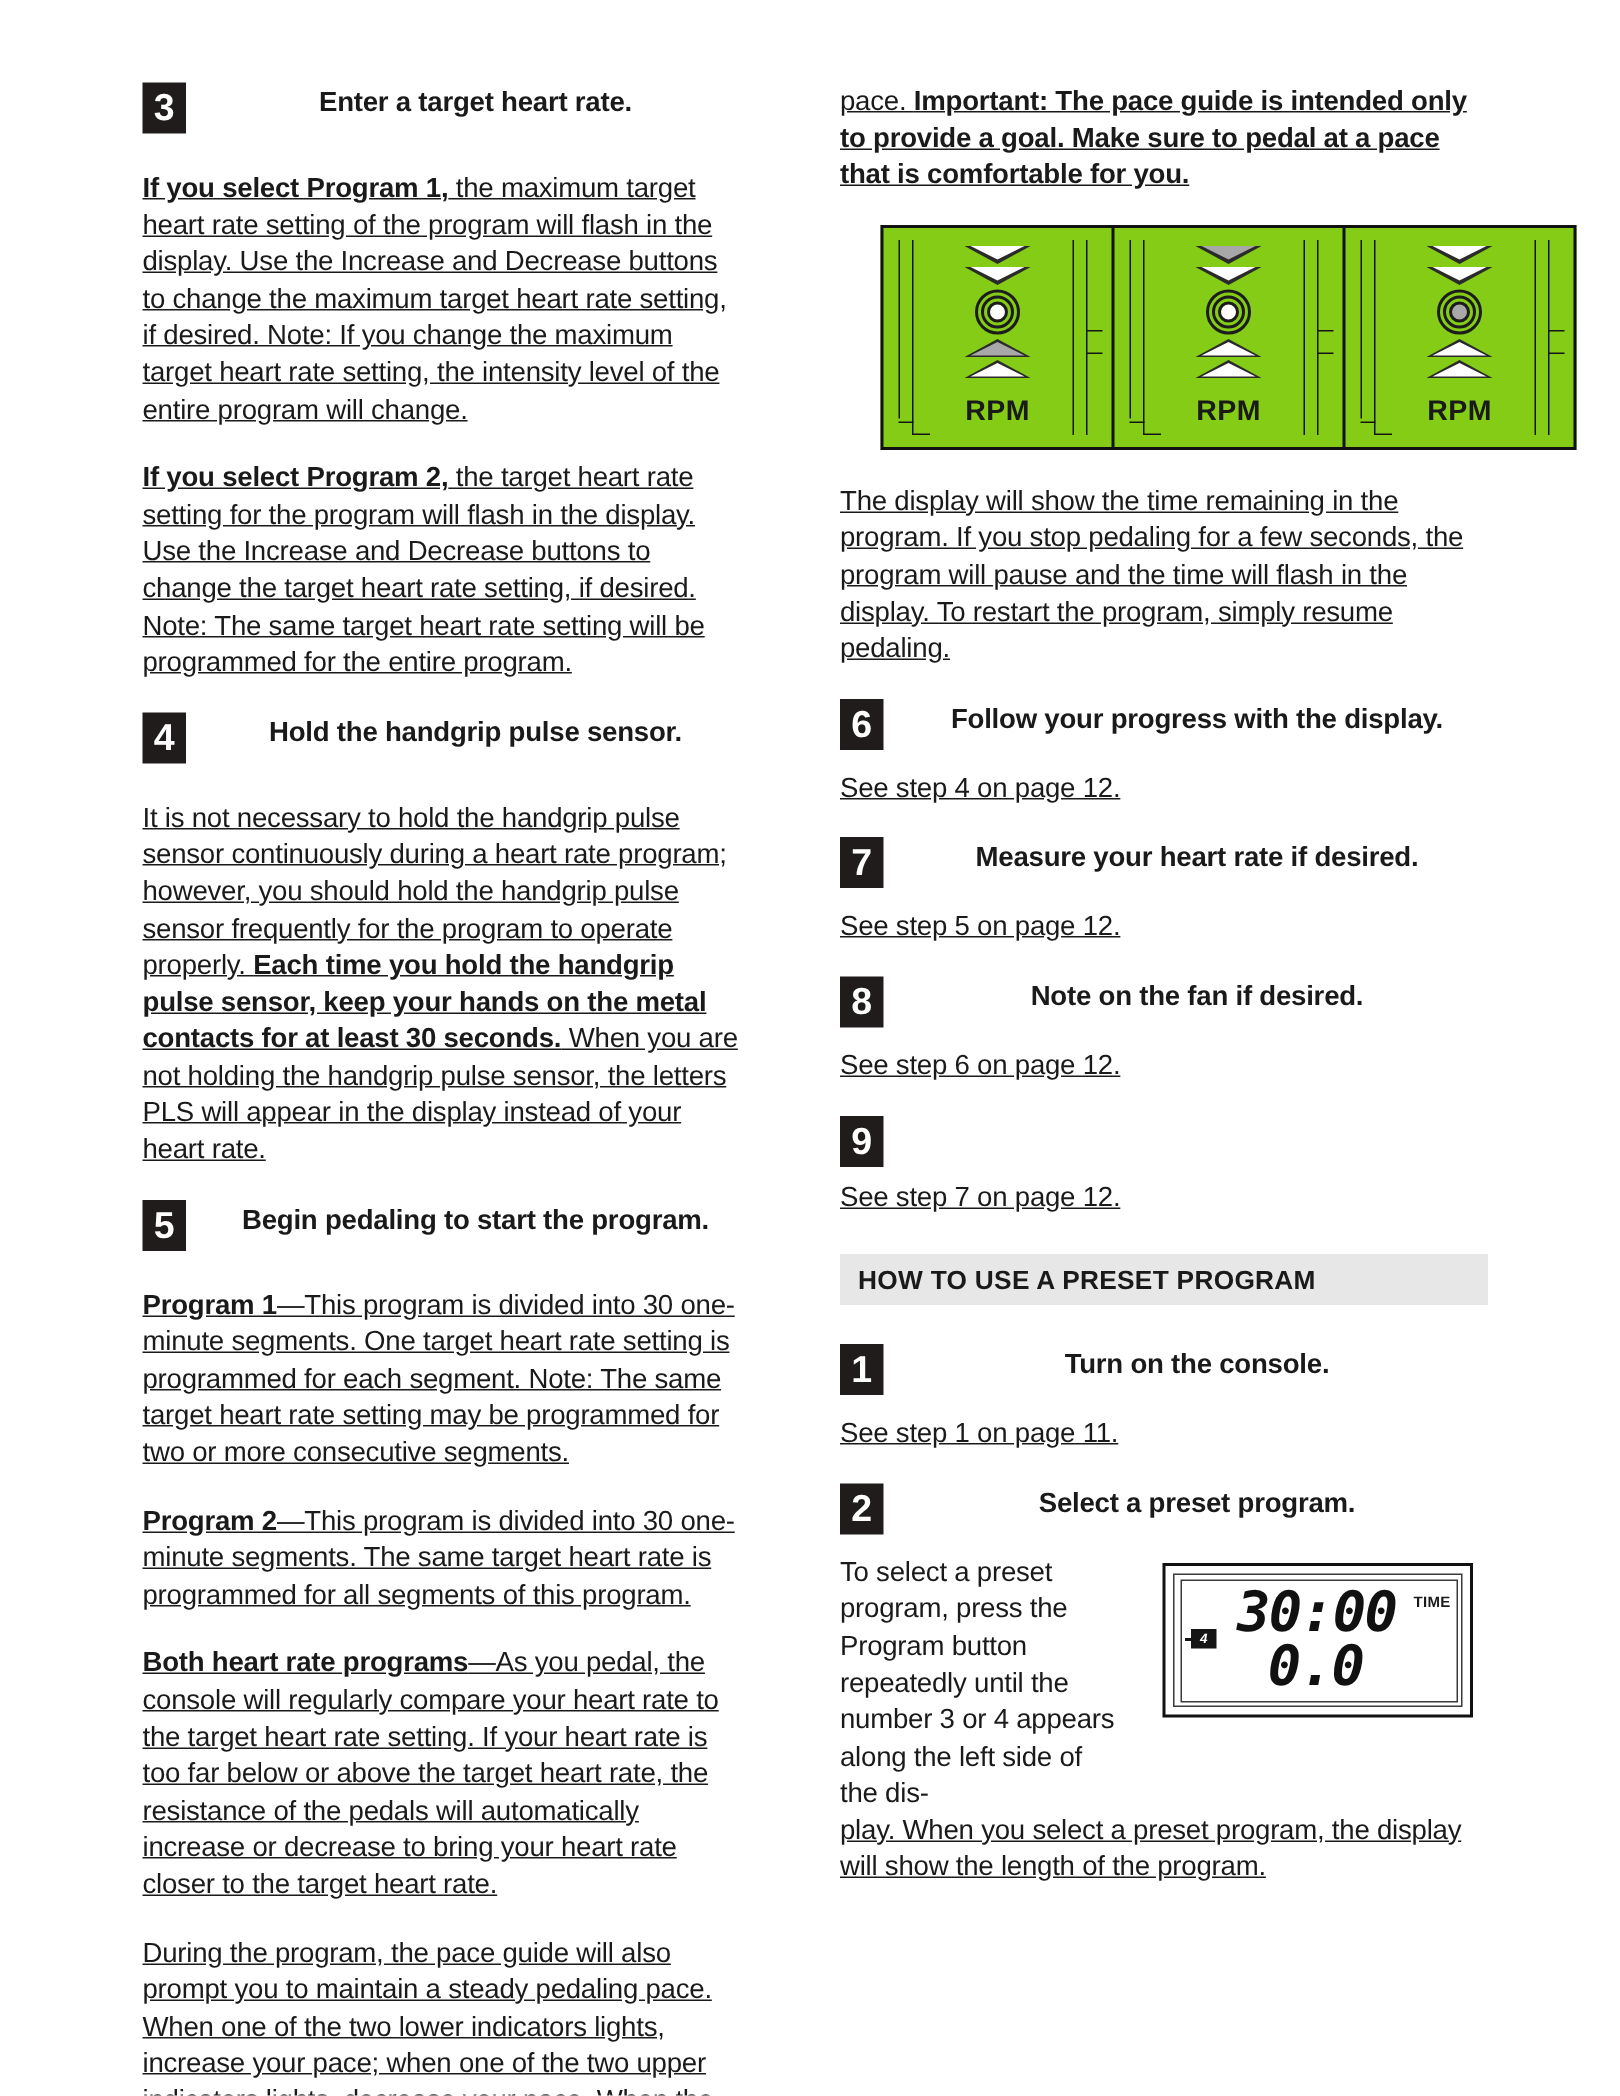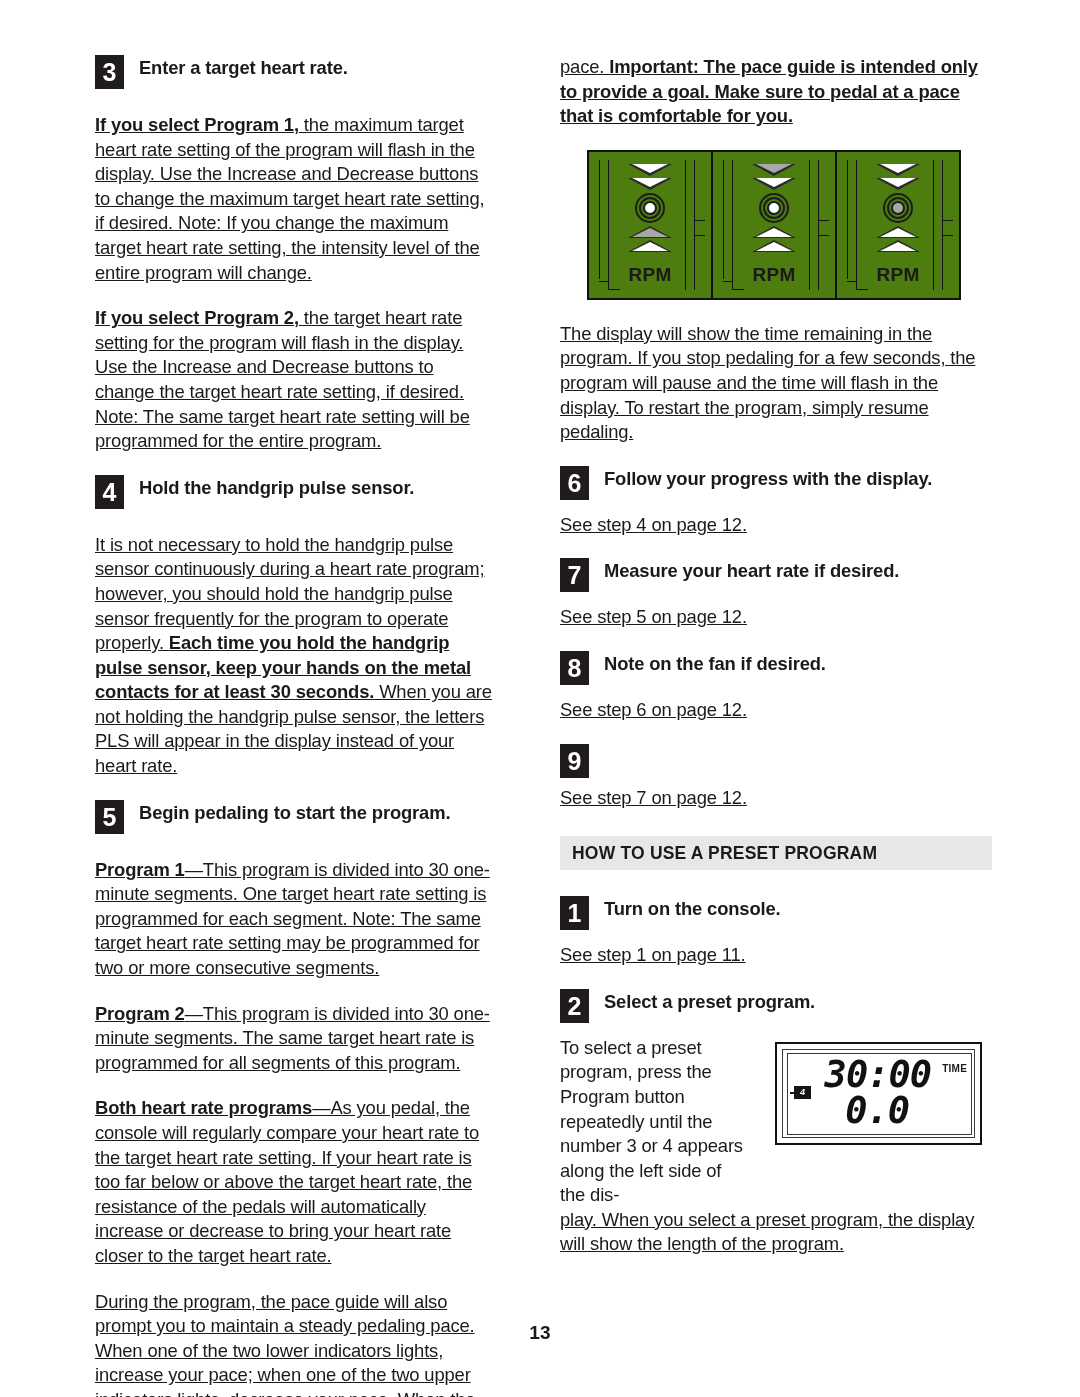--- a/index.html
+++ b/index.html
@@ -62,20 +62,21 @@
     line-height: 34px;
     text-align: center;
     font-family: "Liberation Sans", sans-serif;
   }
   .step .steptitle {
     font-size: 18.4px;
     line-height: 24px;
     font-weight: bold;
     letter-spacing: -0.15px;
     padding-top: 1px;
+    text-align: center;
   }
   .step-gap { height: 24px; }
   .step-gap-sm { height: 13px; }
   .step-gap-xs { height: 8px; }
 
   
   .sectionbar {
     background: #e7e7e7;
     height: 34px;
     line-height: 34px;
@@ -83,27 +84,27 @@
     font-weight: bold;
     letter-spacing: 0.2px;
     padding-left: 12px;
     margin: 0;
     box-sizing: border-box;
     width: 432px;
   }
 
   
   .paceguide {
-    width: 374px;
+    width: 464px;
     height: 150px;
     border: 2.5px solid #111;
     box-sizing: border-box;
     display: flex;
     margin: 10px 0 0 27px;
-    background: #4d7c0f;
+    background: #84cc16;
   }
   .pace-panel {
     position: relative;
     flex: 1 1 0;
     box-sizing: border-box;
     border-right: 2.5px solid #111;
   }
   .pace-panel:last-child { border-right: none; }
 
   
@@ -548,15 +549,14 @@
             <div class="seg lcd-cal">0.0</div>
             <div class="lcd-cal-label">CALORIES</div>
           </div>
         </div>
       </div>
     </div>
 
     <p class="para tight">play. When you select a preset program, the display will show the length of the program.</p>
   </div>
 
-  <div class="folio">13</div>
 
 </div>
 
 </body></html>

